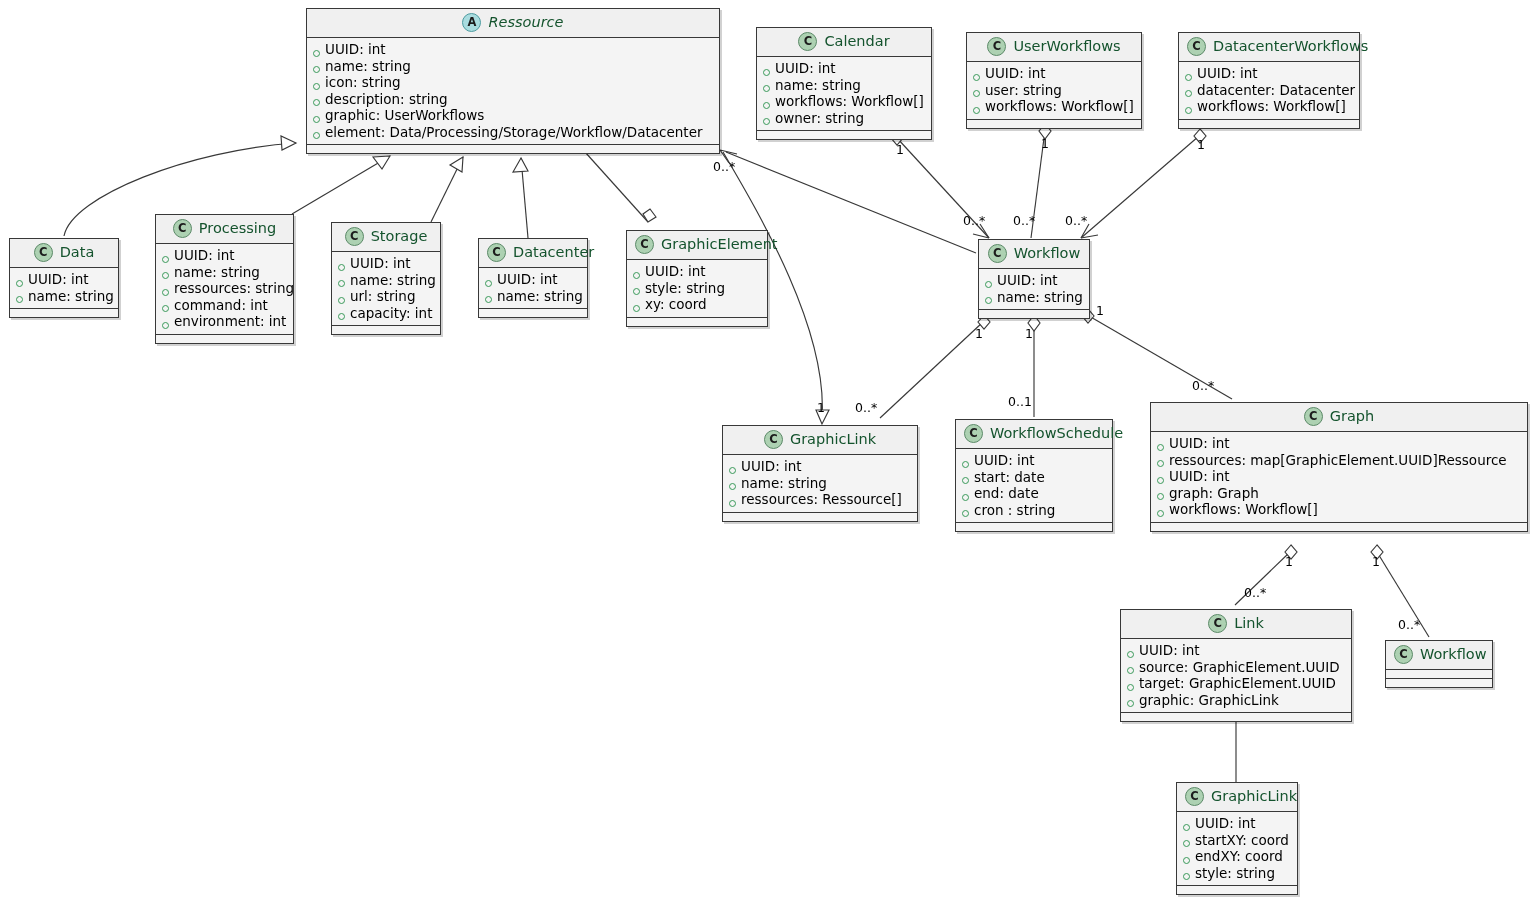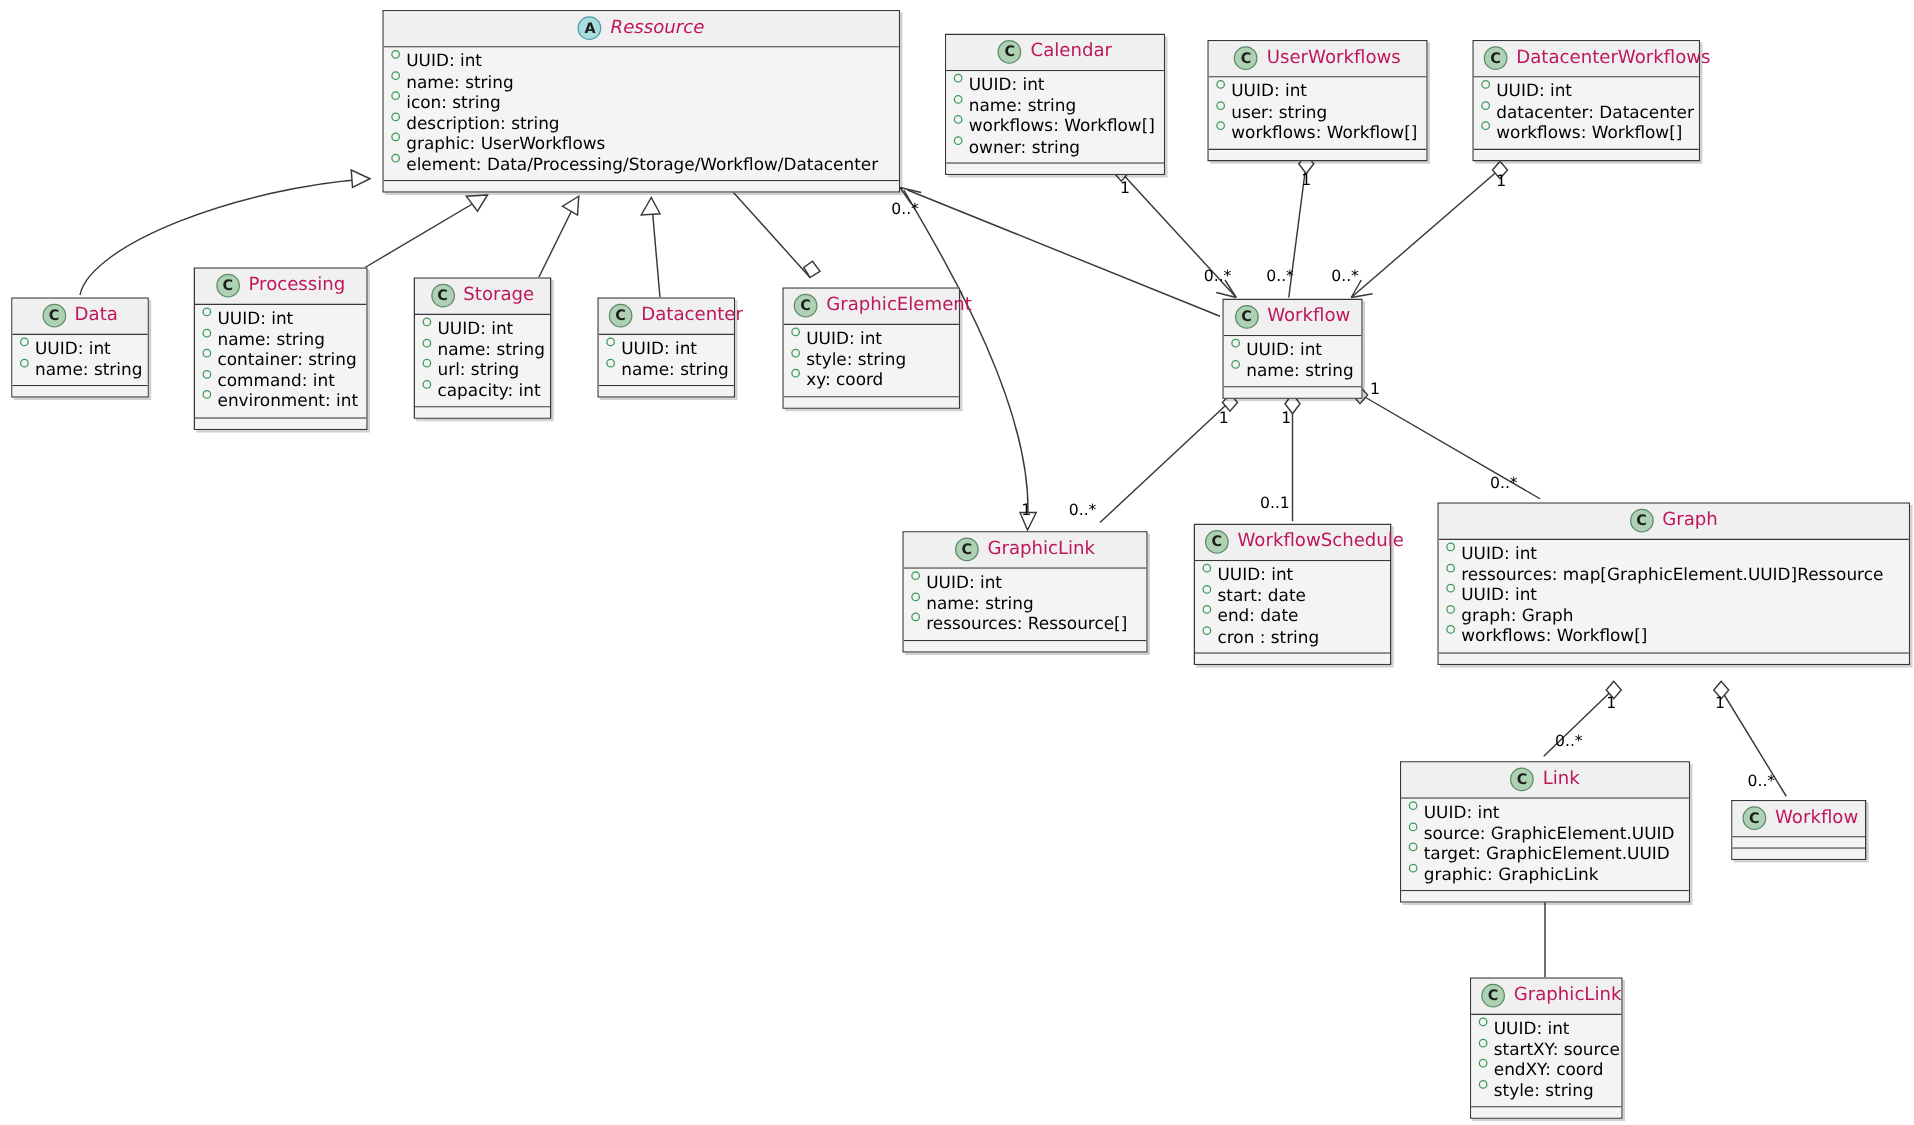--- a/index.html
+++ b/index.html
@@ -59,38 +59,38 @@
   .stereo-icon.class-icon {
     background: #ADD1B2;
     border: 1px solid #5c8a68;
   }
   .stereo-icon.abstract-icon {
     background: #A9DCDF;
     border: 1px solid #4d9ba0;
   }
   .class-title {
     font-size: 14.5px;
-    color: #be185d;
+    color: #14532d;
     line-height: 1;
   }
   .class-title.abstract {
     font-style: italic;
   }
   .uml-attrs {
     padding: 3px 6px 4px 6px;
     border-bottom: 1px solid #383838;
     background: #f4f4f4;
   }
   .uml-attrs.empty-bar {
     height: 8px;
     padding: 0;
   }
   .attr {
     display: flex;
-    align-items: flex-start;
+    align-items: flex-end;
     gap: 5px;
     font-size: 13.5px;
     color: #000000;
     line-height: 16.5px;
     white-space: nowrap;
   }
   .vis-dot {
     display: inline-block;
     width: 7px;
     height: 7px;
@@ -300,21 +300,21 @@
           <div class="attr">
             <span class="vis-dot"></span>
             <span>UUID: int</span>
           </div>
           <div class="attr">
             <span class="vis-dot"></span>
             <span>name: string</span>
           </div>
           <div class="attr">
             <span class="vis-dot"></span>
-            <span>container: string</span>
+            <span>ressources: string</span>
           </div>
           <div class="attr">
             <span class="vis-dot"></span>
             <span>command: int</span>
           </div>
           <div class="attr">
             <span class="vis-dot"></span>
             <span>environment: int</span>
           </div>
         </div>
@@ -513,21 +513,21 @@
           <span class="stereo-icon class-icon">C</span>
           <span class="class-title">GraphicLink</span>
         </div>
         <div class="uml-attrs">
           <div class="attr">
             <span class="vis-dot"></span>
             <span>UUID: int</span>
           </div>
           <div class="attr">
             <span class="vis-dot"></span>
-            <span>startXY: source</span>
+            <span>startXY: coord</span>
           </div>
           <div class="attr">
             <span class="vis-dot"></span>
             <span>endXY: coord</span>
           </div>
           <div class="attr">
             <span class="vis-dot"></span>
             <span>style: string</span>
           </div>
         </div>

